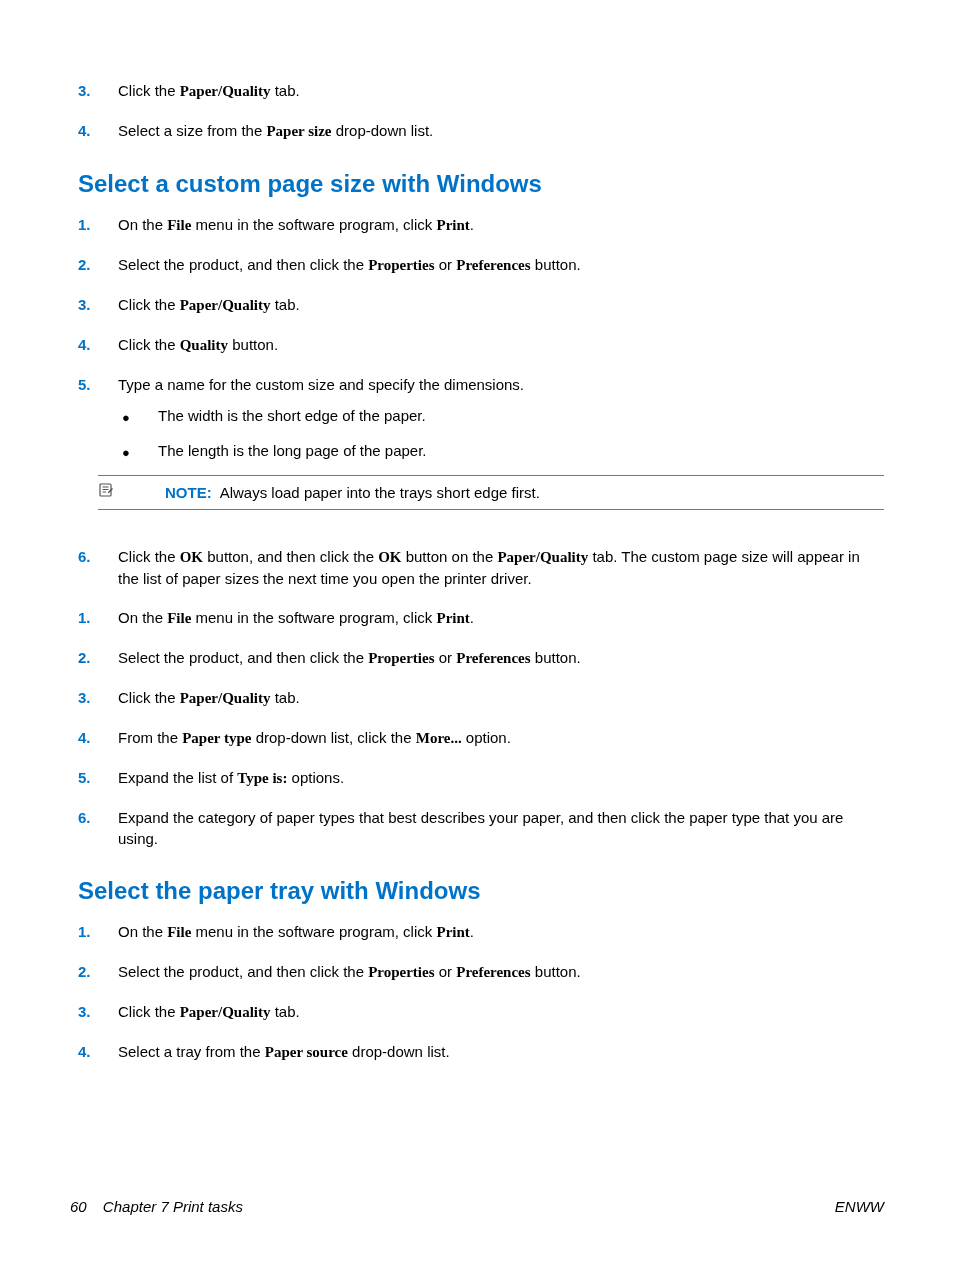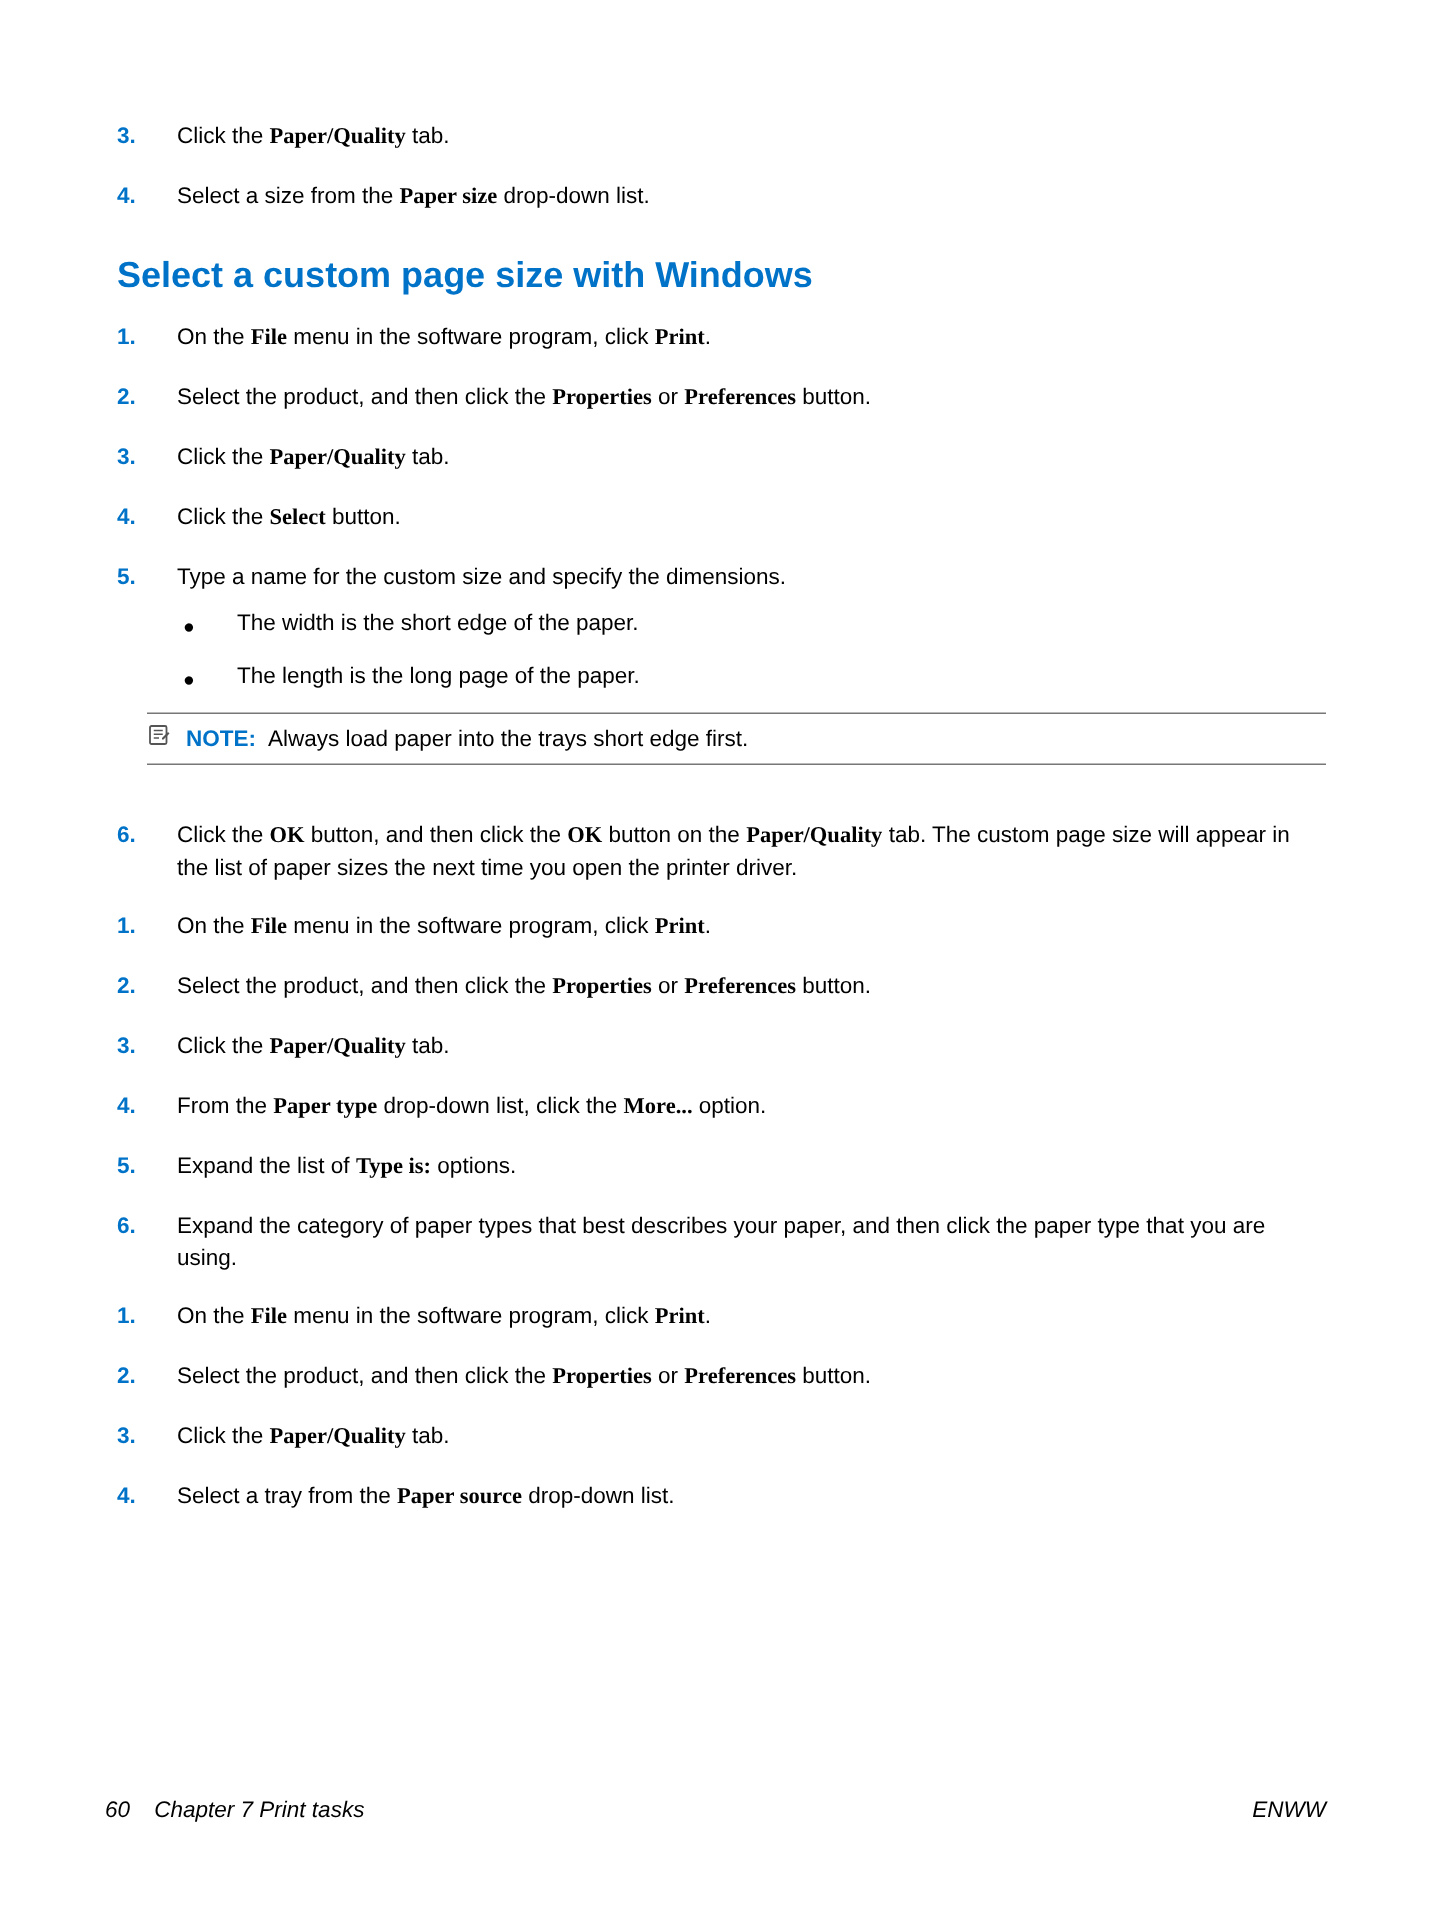--- a/index.html
+++ b/index.html
@@ -8,21 +8,21 @@
   ol.num{list-style:none;margin:0;padding:0;}
   ol.num>li{display:flex;margin:0 0 18px 0;line-height:1.4;}
   ol.num>li>.marker{color:#0073c8;font-weight:bold;min-width:40px;flex:none;}
   ol.num>li>.txt{flex:1;}
   .indent-steps{padding-left:65px;}
   h2{color:#0073c8;font-size:24px;font-weight:bold;margin:28px 0 16px 0;}
   ul.bul{list-style:none;margin:10px 0 0 0;padding:0;}
   ul.bul>li{display:flex;margin:0 0 14px 0;line-height:1.4;}
   ul.bul>li>.dot{flex:none;width:36px;text-align:left;padding-left:4px;font-size:13px;position:relative;top:4px;}
   .sub-indent{padding-left:20px;}
-  .note-box{border-top:1px solid #777;border-bottom:1px solid #777;margin:6px 0 18px -20px;padding:6px 0 6px 0;display:flex;align-items:flex-start;line-height:1.4;}
+  .note-box{border-top:1px solid #777;border-bottom:1px solid #777;margin:6px 0 18px -20px;padding:6px 0 6px 0;display:flex;align-items:flex-start;line-height:1.4;gap:41px;}
   .note-icon{flex:none;width:22px;padding:0 4px 0 0;}
   .note-label{color:#0073c8;font-weight:bold;margin-right:8px;}
   .footer{position:absolute;bottom:55px;left:70px;right:70px;display:flex;justify-content:space-between;font-size:15px;font-style:italic;}
   .footer-left{}
   .footer-right{}
   .pgnum{margin-right:12px;}
   b{font-weight:bold;font-family:Liberation Serif, serif;}
   svg{display:block;}
 </style>
 </head>
@@ -49,21 +49,21 @@
         <li>
           <span class="marker">2.</span>
           <div class="txt">Select the product, and then click the <b>Properties</b> or <b>Preferences</b> button.</div>
         </li>
         <li>
           <span class="marker">3.</span>
           <div class="txt">Click the <b>Paper/Quality</b> tab.</div>
         </li>
         <li>
           <span class="marker">4.</span>
-          <div class="txt">Click the <b>Select</b> button.</div>
+          <div class="txt">Click the <b>Quality</b> button.</div>
         </li>
         <li>
           <span class="marker">5.</span>
           <div class="txt">Type a name for the custom size and specify the dimensions.<ul class="bul sub-indent">
               <li>
                 <span class="dot">●</span>
                 <span>The width is the short edge of the paper.</span>
               </li>
               <li>
                 <span class="dot">●</span>
@@ -106,20 +106,21 @@
         </li>
         <li>
           <span class="marker">5.</span>
           <div class="txt">Expand the list of <b>Type is:</b> options.</div>
         </li>
         <li>
           <span class="marker">6.</span>
           <div class="txt">Expand the category of paper types that best describes your paper, and then click the paper type that you are using.</div>
         </li>
       </ol>
+      <h2>Select the paper tray with Windows</h2>
       <ol class="num indent-steps">
         <li>
           <span class="marker">1.</span>
           <div class="txt">On the <b>File</b> menu in the software program, click <b>Print</b>.</div>
         </li>
         <li>
           <span class="marker">2.</span>
           <div class="txt">Select the product, and then click the <b>Properties</b> or <b>Preferences</b> button.</div>
         </li>
         <li>

